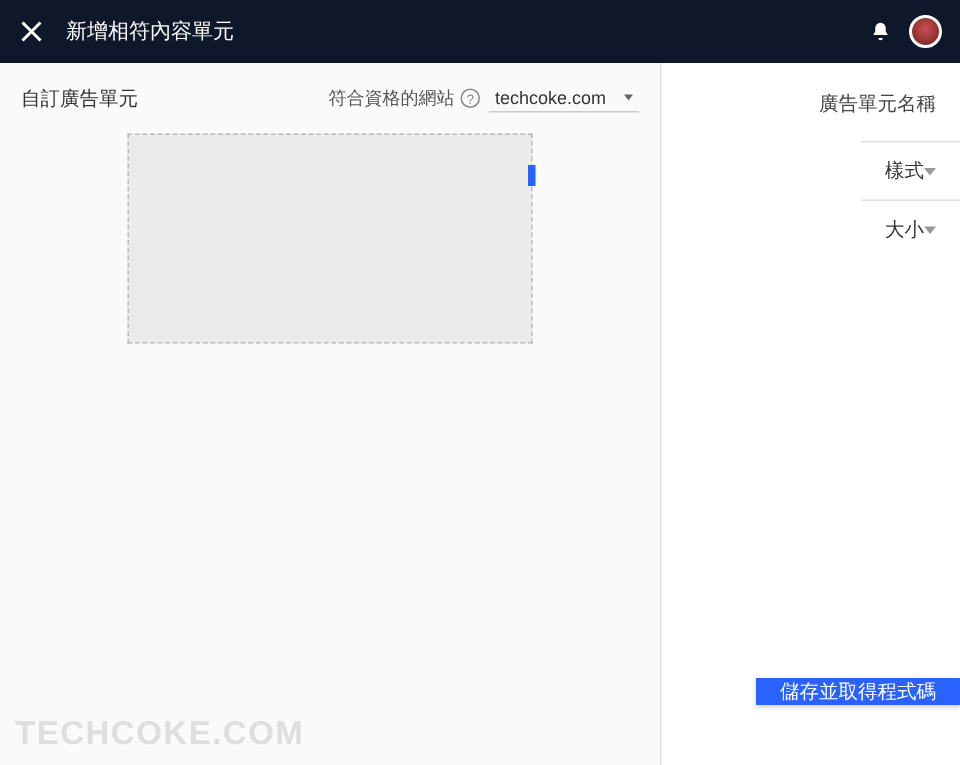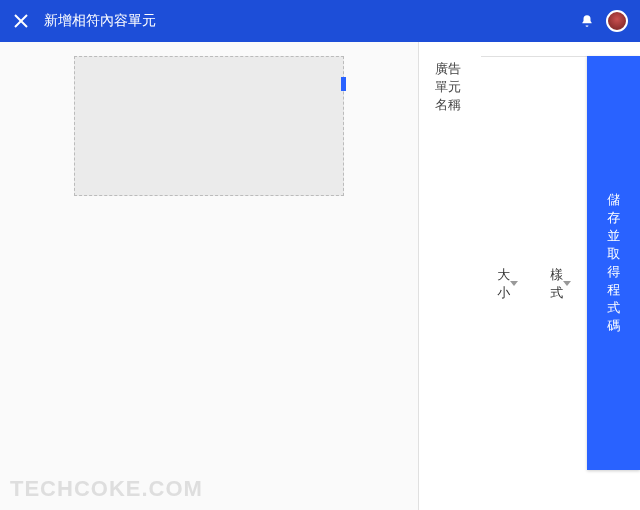--- a/index.html
+++ b/index.html
@@ -6,21 +6,21 @@
     body {
       width: 640px;
       height: 510px;
       font-family: Arial, "Microsoft JhengHei", "微軟正黑體", sans-serif;
       background: #fafafa;
       overflow: hidden;
       position: relative;
     }
     .header {
       height: 42px;
-      background: #1d4ed8;
+      background: #0f172a;
       display: flex;
       align-items: center;
       padding: 0 12px;
       color: #fff;
     }
     .close-icon {
       width: 18px;
       height: 18px;
       display: flex;
       align-items: center;
@@ -118,26 +118,27 @@
     }
     .preview-tick {
       position: absolute;
       right: -3px;
       top: 20px;
       width: 5px;
       height: 14px;
       background: #2962ff;
     }
     .right-pane {
-      width: 222px;
+      width: 200px;
       border-left: 1px solid #e0e0e0;
       background: #fff;
       display: flex;
-      flex-direction: row;
+      flex-direction: column;
       padding-top: 14px;
+      align-items: flex-end;
     }
     .unit-name {
       font-size: 13px;
       color: #444;
       padding: 4px 16px 16px 16px;
     }
     .collapse-item {
       border-top: 1px solid #e0e0e0;
       padding: 10px 16px;
       display: flex;
@@ -199,34 +200,45 @@
   <div class="bell-icon">
     <svg width="14" height="14" viewBox="0 0 24 24">
       <path d="M12 2a6 6 0 0 0-6 6v4l-2 3v1h16v-1l-2-3V8a6 6 0 0 0-6-6zm0 20a2.5 2.5 0 0 0 2.5-2.5h-5A2.5 2.5 0 0 0 12 22z"></path>
     </svg>
   </div>
   <div class="avatar"></div>
 </div>
 
 <div class="content">
   <div class="left-pane">
+    <div class="left-top">
+      <div class="custom-label">自訂廣告單元</div>
+      <div class="eligible-site">
+        <span class="eligible-site-label">符合資格的網站</span>
+        <span class="help-icon">?</span>
+        <div class="site-select">
+          <span>techcoke.com</span>
+          <div class="dropdown-caret"></div>
+        </div>
+      </div>
+    </div>
     <div class="preview-box">
       <div class="preview-tick"></div>
     </div>
     <div class="watermark">TECHCOKE.COM</div>
   </div>
 
   <div class="right-pane">
     <div class="unit-name">廣告單元名稱</div>
     <div class="collapse-item">
+      <div class="collapse-label">樣式</div>
+      <div class="chevron"></div>
+    </div>
+    <div class="collapse-item">
       <div class="collapse-label">大小</div>
-      <div class="chevron"></div>
-    </div>
-    <div class="collapse-item">
-      <div class="collapse-label">樣式</div>
       <div class="chevron"></div>
     </div>
     <div class="right-spacer"></div>
     <div class="save-btn-wrap">
       <button class="save-btn">儲存並取得程式碼</button>
     </div>
   </div>
 </div>
 
 </body></html>

